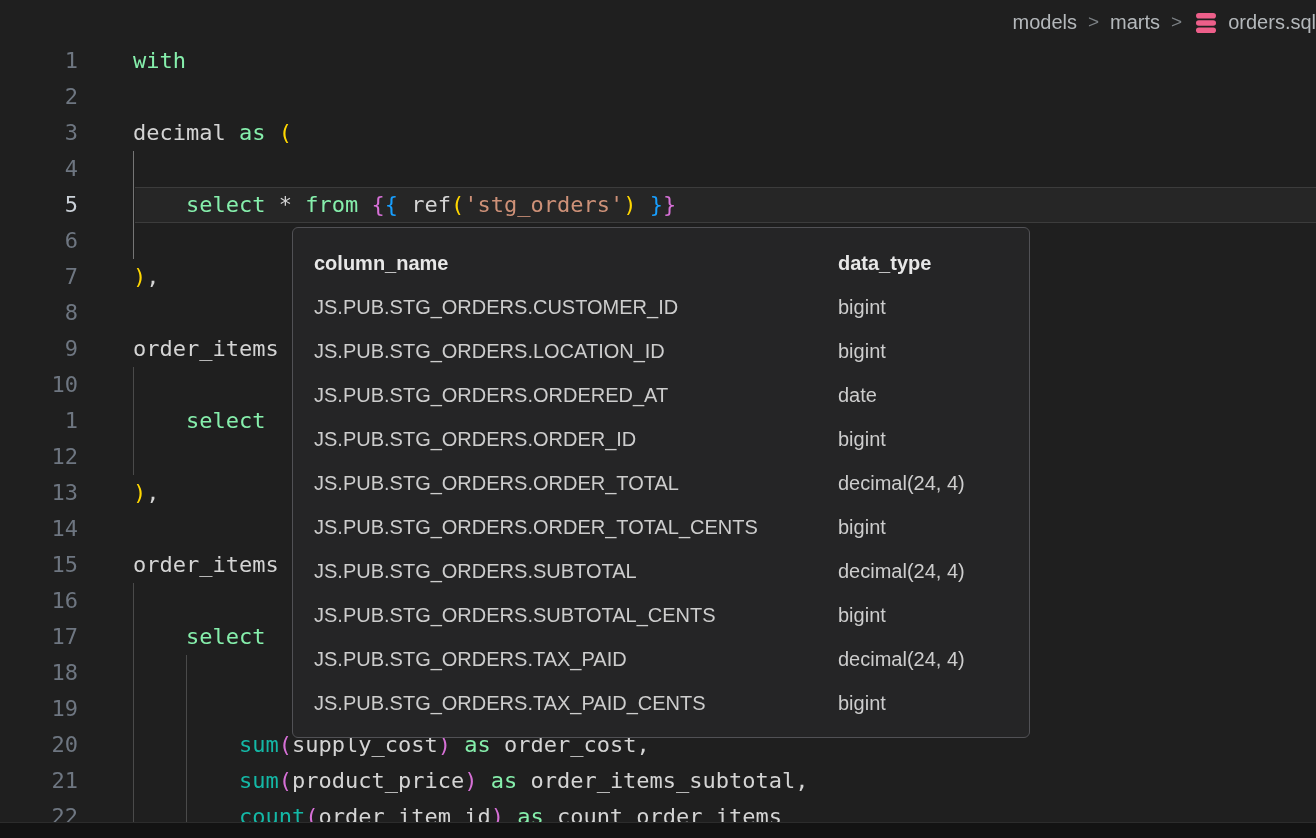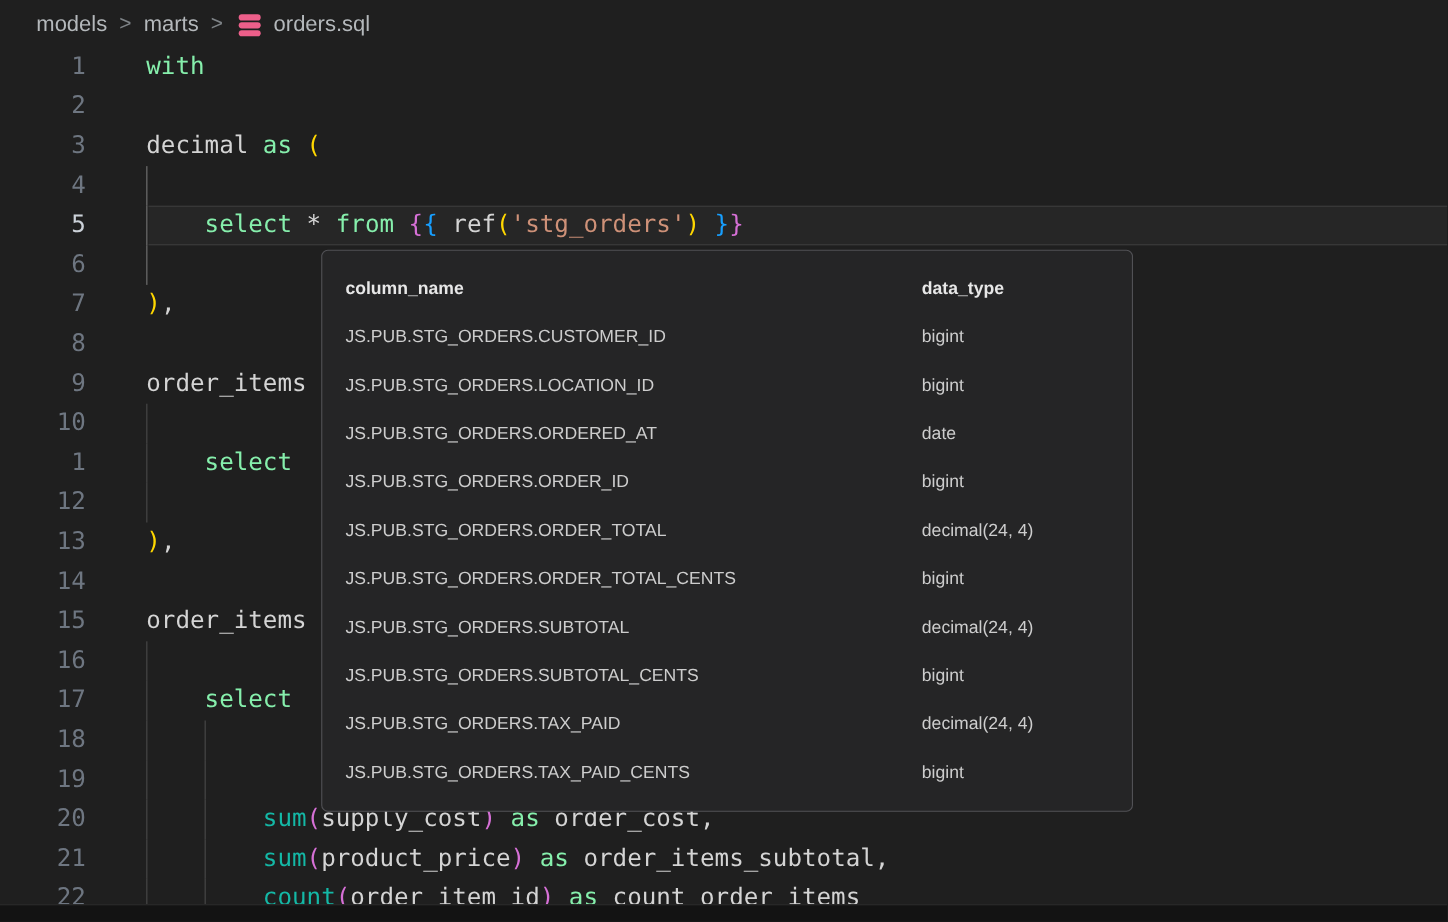--- a/index.html
+++ b/index.html
@@ -3,22 +3,22 @@
 <meta charset="utf-8">
 <style>
   html,body{margin:0;padding:0;background:#1f1f1f;}
   .screen{
     position:relative;width:1316px;height:838px;background:#1f1f1f;
     overflow:hidden;font-family:"Liberation Sans",sans-serif;
   }
   
   .breadcrumb{
     position:absolute;top:0;left:0;right:0;height:44px;
-    display:flex;align-items:center;padding-left:33px;
-    font-size:20px;color:#b4b8bb;z-index:5;
+    display:flex;align-items:center;padding-left:16px;
+    font-size:20px;color:#b4b8bb;z-index:5;justify-content:flex-end;
   }
   .crumb{cursor:default;}
   .crumb-sep{color:#7e8387;margin:0 11px;font-size:19px;}
   .db-icon{display:inline-block;width:26px;height:24px;margin-right:9px;position:relative;top:1px;}
   
   .editor{position:absolute;top:43px;left:0;right:0;z-index:1;}
   .line{
     position:relative;height:36px;line-height:36px;width:1316px;
     font-family:"DejaVu Sans Mono","Liberation Mono",monospace;font-size:22px;
   }
@@ -42,21 +42,21 @@
   .t-fn{color:#14b8a6;}
   .t-str{color:#ce9178;}
   .t-b1{color:#ffd700;}
   .t-b2{color:#d670d6;}
   .t-b3{color:#179fff;}
   
   .popup{
     position:absolute;left:292px;top:227px;width:738px;
     background:#252526;border:1px solid #515155;border-radius:6px;
     box-sizing:border-box;z-index:10;padding:13px 0 12px 0;
-    font-size:16px;color:#cdcdcd;
+    font-size:20px;color:#cdcdcd;
   }
   .pop-row{display:flex;height:44px;align-items:center;}
   .pop-name{width:524px;padding-left:21px;overflow:hidden;white-space:nowrap;}
   .pop-type{flex:1;white-space:nowrap;}
   .pop-row.header{color:#e7e7e7;font-weight:700;}
   
   .bottom-strip{
     position:absolute;left:0;right:0;bottom:0;height:16px;
     background:#131313;border-top:1px solid #2c2c2c;box-sizing:border-box;z-index:20;
   }

